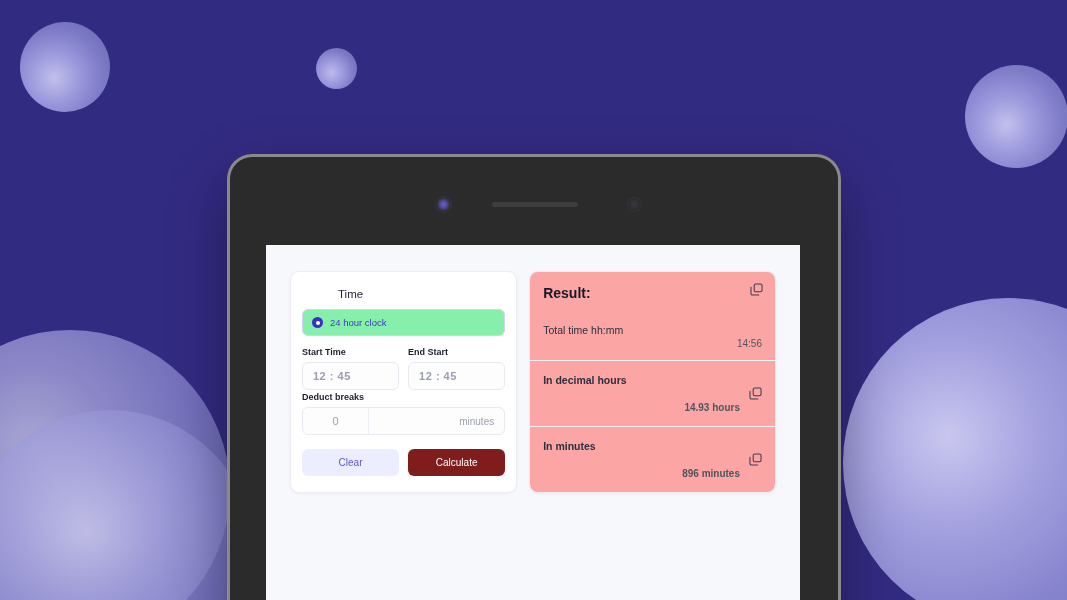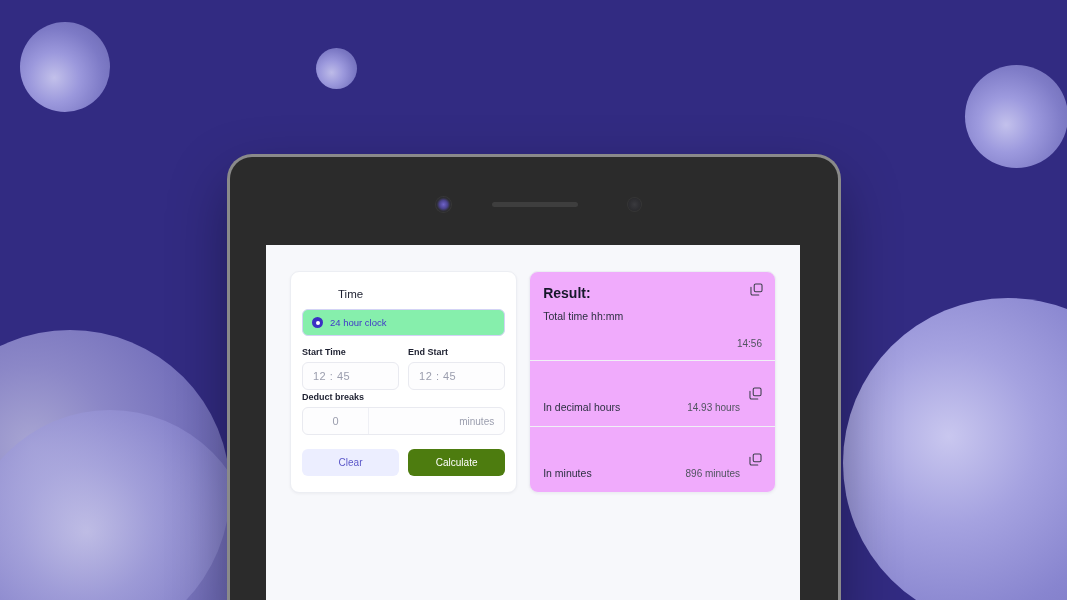--- a/index.html
+++ b/index.html
@@ -174,20 +174,21 @@
 
   .text-input {
     height: 28px;
     border-radius: 6px;
     border: 1px solid #e9eaf0;
     background: #fdfdfe;
     display: flex;
     align-items: center;
     padding: 0 10px;
     cursor: text;
+    font-weight: bold;
   }
 
   .time-value {
     font-size: 11px;
     color: #9b9eae;
     letter-spacing: 0.5px;
   }
 
   
   #deduct-input {
@@ -228,26 +229,26 @@
     border-radius: 6px;
     border: none;
     font-size: 10px;
     font-family: "Liberation Sans", sans-serif;
     cursor: pointer;
     display: flex;
     align-items: center;
     justify-content: center;
   }
   #clear-button { background: #eceeff; color: #5b57c9; }
-  #calculate-button { background: #4d7c0f; color: #ffffff; }
+  #calculate-button { background: #7f1d1d; color: #ffffff; }
 
   
   #result-card {
     width: 249px;
-    background: #f0abfc;
+    background: #fca5a5;
     border-radius: 9px;
     border: 1px solid #eceef3;
     box-shadow: 0 1px 3px rgba(30,32,60,0.05);
     overflow: hidden;
   }
 
   #result-head {
     padding: 13px 13px 11px 13px;
     border-bottom: 1px solid #f0f1f5;
     position: relative;
@@ -255,34 +256,35 @@
 
   #result-title {
     font-size: 14px;
     font-weight: 700;
     color: #16182a;
     margin-bottom: 9px;
   }
 
   .result-line {
     display: flex;
-    align-items: flex-start;
+    align-items: center;
     justify-content: space-between;
   }
 
   .result-key { font-size: 10.5px; color: #2b2f40; }
   .result-val { font-size: 10px; color: #50545f; margin-top: 28px; }
 
   .result-row {
     padding: 13px;
     border-bottom: 1px solid #f0f1f5;
     display: flex;
-    align-items: flex-end;
+    align-items: flex-start;
     justify-content: space-between;
     gap: 8px;
+    font-weight: bold;
   }
   .result-row:last-child { border-bottom: none; }
 
   .row-right { display: flex; align-items: center; gap: 9px; }
 
   .copy-icon { flex: 0 0 auto; cursor: pointer; display: block; }
 
   #head-copy {
     position: absolute;
     right: 12px;

